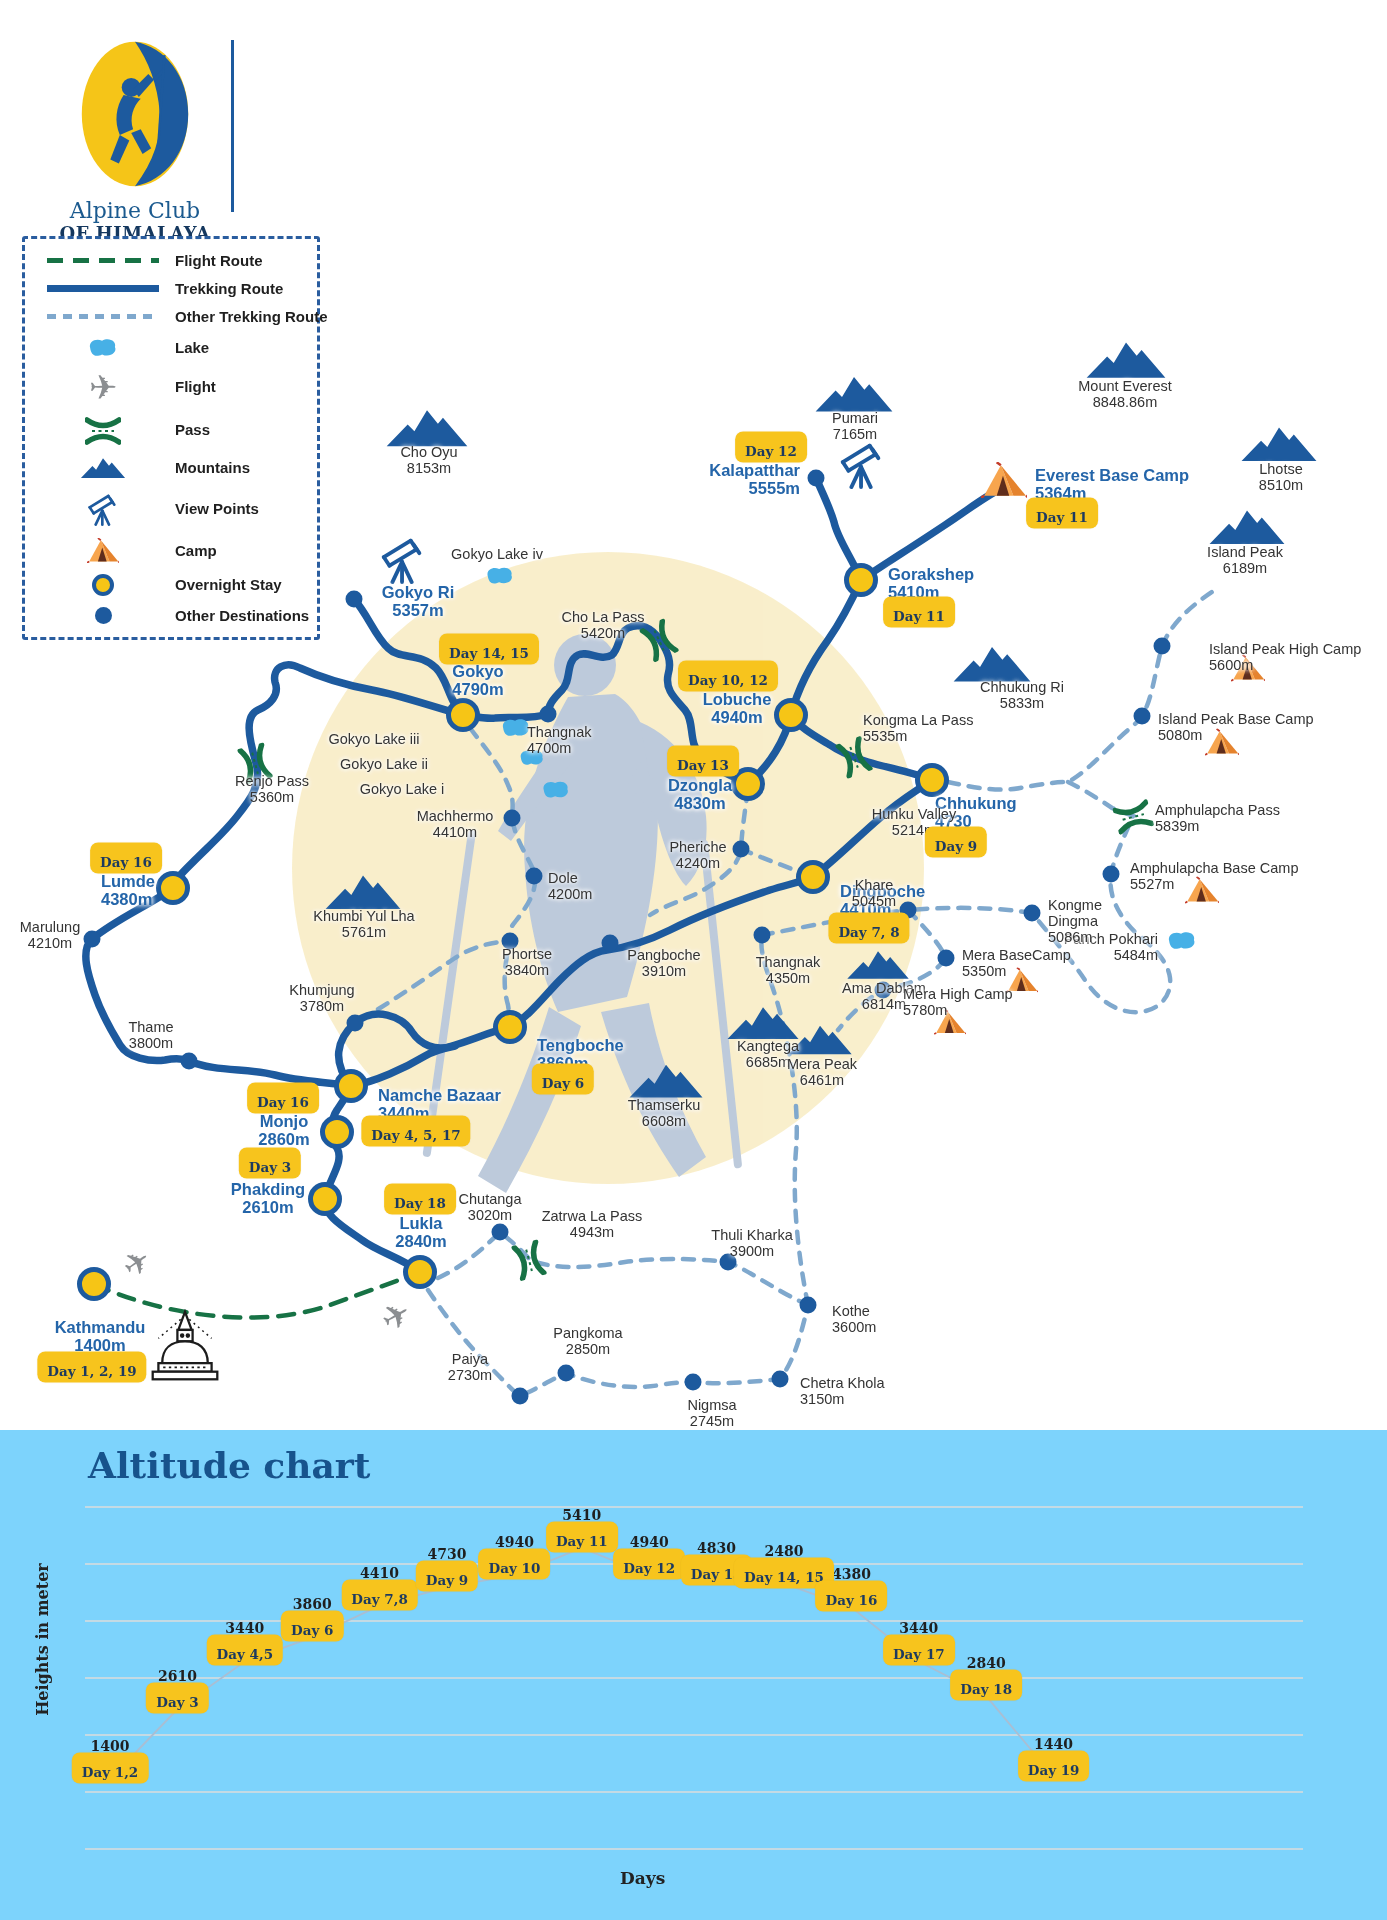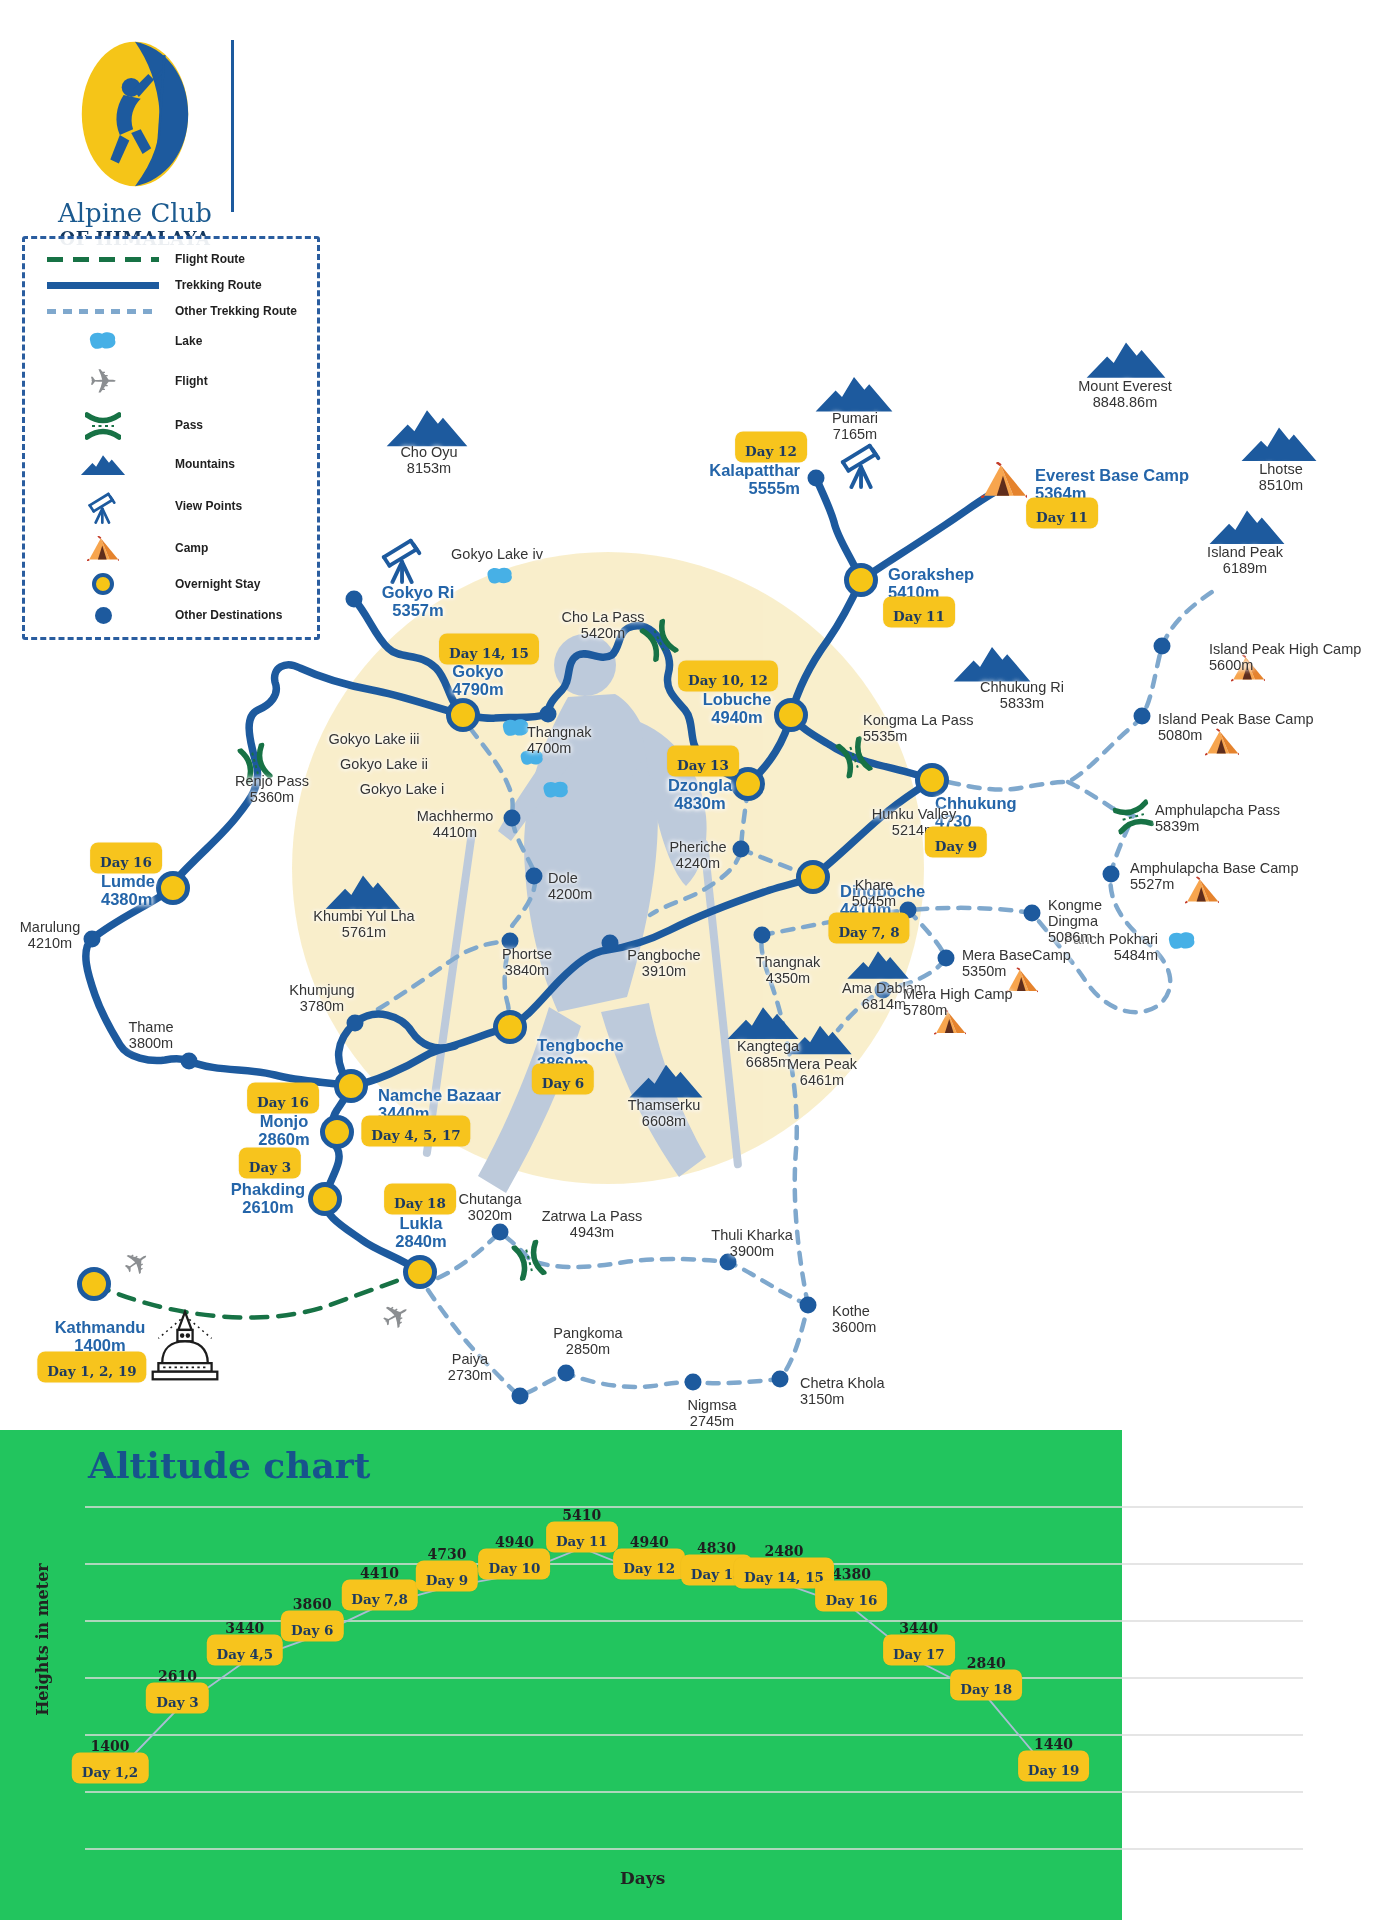--- a/index.html
+++ b/index.html
@@ -1,52 +1,52 @@
 <!DOCTYPE html>
 <html><head>
 <meta charset="utf-8">
 <style>
   html,body{margin:0;padding:0;background:#fff;}
   body{width:1387px;height:1920px;position:relative;overflow:hidden;
        font-family:"Liberation Sans","DejaVu Sans",sans-serif;}
   
   #header{position:absolute;left:0;top:0;width:1387px;height:260px;z-index:30;}
   .logo-wrap{position:absolute;left:55px;top:38px;width:160px;text-align:center;}
-  .logo-line1{font-family:"DejaVu Serif","Liberation Serif",serif;color:#1b5a8f;font-size:26px;margin-top:4px;}
+  .logo-line1{font-family:"DejaVu Serif","Liberation Serif",serif;color:#1b5a8f;font-size:22px;margin-top:4px;}
   .logo-line2{font-family:"DejaVu Serif","Liberation Serif",serif;color:#14375e;font-size:18px;font-weight:700;letter-spacing:.5px;}
   .hdr-divider{position:absolute;left:231px;top:40px;width:3px;height:172px;background:#1d5a9e;}
   .hdr-title{position:absolute;left:258px;top:44px;font-family:"DejaVu Serif","Liberation Serif",serif;
              font-weight:700;color:#1a5693;font-size:42px;line-height:1.42;}
   
   #legend{position:absolute;left:22px;top:236px;width:298px;height:404px;border:3px dashed #2a5d9f;
           border-radius:3px;z-index:30;background:rgba(255,255,255,.92);
           display:flex;flex-direction:column;justify-content:space-between;padding:13px 14px;box-sizing:border-box;}
   .legend-row{display:flex;align-items:center;}
   .legend-ic{width:128px;display:flex;justify-content:center;align-items:center;flex:0 0 128px;}
-  .legend-lb{font-size:12px;color:#1f1f1f;font-weight:600;margin-left:8px;white-space:nowrap;}
+  .legend-lb{font-size:15px;color:#1f1f1f;font-weight:600;margin-left:8px;white-space:nowrap;}
   .line-flight{width:112px;height:5px;background:repeating-linear-gradient(90deg,#177245 0 16px,transparent 16px 26px);}
   .line-trek{width:112px;height:7px;background:#1d5a9e;}
   .line-other{width:112px;height:5px;background:repeating-linear-gradient(90deg,#7fa8cd 0 9px,transparent 9px 16px);}
   
   #map{position:absolute;left:0;top:0;width:1387px;height:1920px;z-index:10;}
   #routes{position:absolute;left:0;top:0;z-index:1;}
   #map-markers{position:absolute;left:0;top:0;z-index:3;}
   #map-labels{position:absolute;left:0;top:0;z-index:4;}
   .marker{position:absolute;line-height:0;}
   .m-dot{display:inline-block;width:17px;height:17px;border-radius:50%;background:#1d5a9e;}
   .m-circle{display:inline-block;width:24px;height:24px;border-radius:50%;background:#f6c516;border:5px solid #1d5a9e;}
   .loc-label{position:absolute;line-height:1.1;white-space:nowrap;
              text-shadow:0 0 4px #fff,0 0 4px #fff,0 0 6px #fff;}
   .lab-blue{color:#2465a9;font-weight:700;font-size:16.5px;}
   .lab-dark{color:#343434;font-weight:500;font-size:14.5px;}
   .badge{position:absolute;background:#f7c41d;color:#1d3a5f;font-family:"DejaVu Serif","Liberation Serif",serif;
          font-weight:700;font-size:13.5px;padding:11px 10px 4px;border-radius:8px;transform:translate(-50%,-50%);
          white-space:nowrap;z-index:5;box-shadow:0 0 0 1px rgba(0,0,0,.02);}
   
-  #chart{position:absolute;left:0;top:1430px;width:1122px;height:490px;z-index:20;background:#22c55e;}
+  #chart{position:absolute;left:0;top:1430px;width:1387px;height:490px;z-index:20;background:#7dd3fc;}
   .chart-title{position:absolute;left:88px;top:14px;font-family:"DejaVu Serif","Liberation Serif",serif;
                font-weight:700;font-size:36px;color:#17538c;}
   .chart-ylabel{position:absolute;left:-38px;top:200px;transform:rotate(-90deg);transform-origin:center;
                 font-family:"DejaVu Serif","Liberation Serif",serif;font-weight:700;font-size:16px;color:#222;width:160px;text-align:center;}
   .chart-xlabel{position:absolute;left:620px;top:438px;font-family:"DejaVu Serif","Liberation Serif",serif;
                 font-weight:700;font-size:17px;color:#222;}
   .cval{position:absolute;transform:translate(-50%,-50%);font-family:"DejaVu Serif","Liberation Serif",serif;
         font-weight:700;font-size:14px;color:#1f1f1f;}
 </style>
 </head>

